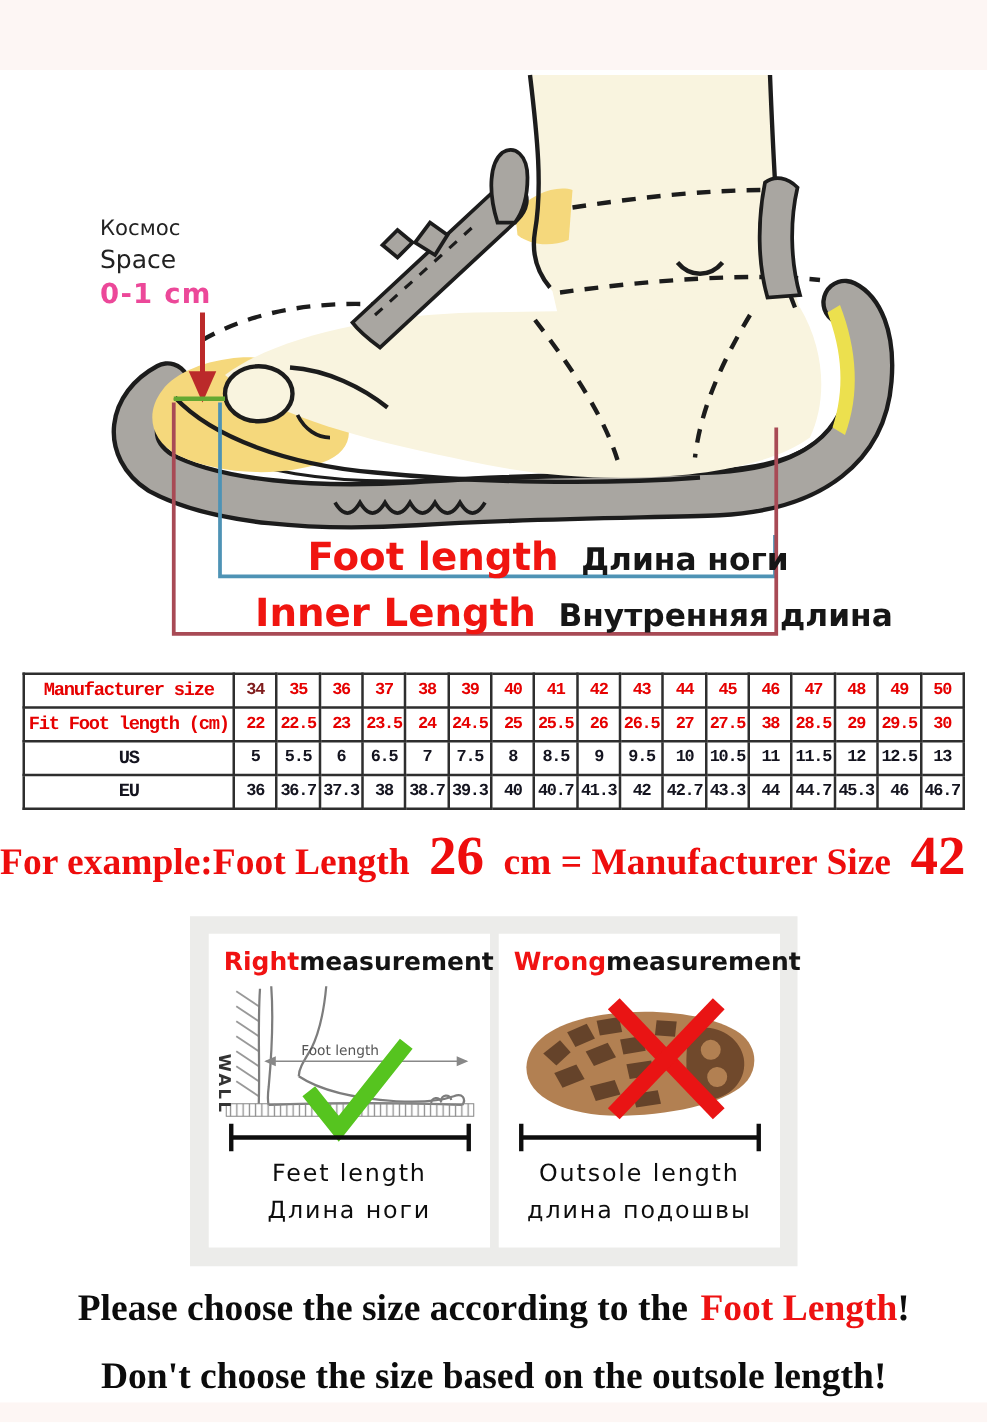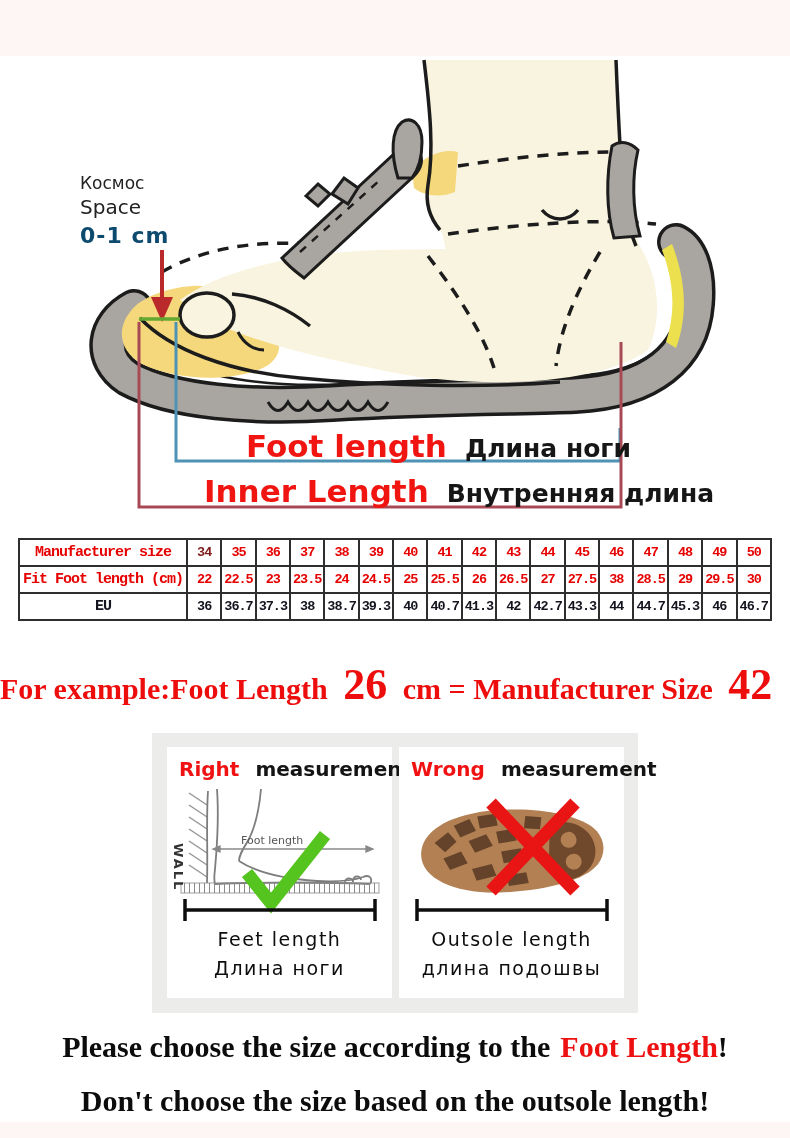--- a/index.html
+++ b/index.html
@@ -8,21 +8,21 @@
   .strip{position:absolute;left:0;width:790px;background:#fdf6f4;}
   .strip.top{top:0;height:56px;}
   .strip.bottom{top:1122px;height:16px;}
 
   
   .fig-svg{position:absolute;left:0;top:0;}
   .space-label{position:absolute;left:80px;top:172px;width:160px;text-align:left;
                color:#222;line-height:1.3;}
   .space-label .l1{font-size:17px;}
   .space-label .l2{font-size:20px;}
-  .space-label .l3{font-size:22px;font-weight:bold;color:#0c4a6e;margin-top:2px;letter-spacing:1px;}
+  .space-label .l3{font-size:22px;font-weight:bold;color:#ec4899;margin-top:2px;letter-spacing:1px;}
 
   .dim-label{position:absolute;display:flex;align-items:baseline;gap:18px;white-space:nowrap;font-weight:bold;}
   .dim-label .en{font-size:31px;color:#f01510;}
   .dim-label .ru{font-size:25px;color:#161616;}
   #dim-foot{left:246px;top:428px;}
   #dim-inner{left:204px;top:473px;}
 
   
   .size-table{position:absolute;left:18px;top:538px;width:754px;border-collapse:collapse;
               table-layout:fixed;font-family:"Liberation Mono","DejaVu Sans Mono",monospace;}
@@ -35,21 +35,21 @@
   .example{position:absolute;left:0;top:663px;width:638px;text-align:center;
            font-family:"Liberation Serif","DejaVu Serif",serif;font-weight:bold;
            color:#ee0d0d;font-size:30px;white-space:nowrap;}
   .example .big{font-size:44px;margin:0 8px;line-height:1;}
 
   
   .panel{position:absolute;left:152px;top:733px;width:486px;height:280px;background:#ececea;}
   .mbox{position:absolute;top:14px;width:225px;height:251px;background:#ffffff;}
   #box-right{left:15px;}
   #box-wrong{left:247px;}
-  .mbox h3{margin:10px 0 0 12px;font-size:20px;font-weight:600;color:#141414;display:flex;gap:16px;}
+  .mbox h3{margin:10px 0 0 12px;font-size:20px;font-weight:600;color:#141414;display:flex;gap:0;}
   .mbox h3 .red{color:#f01212;}
   .mbox svg{display:block;margin:6px auto 0;}
   .caption{text-align:center;font-size:19px;color:#0d0d0d;letter-spacing:1.5px;line-height:1.5;
            font-weight:500;margin-top:2px;}
   .wall-label{position:absolute;left:4px;top:96px;font-size:13px;color:#333;letter-spacing:2px;
               font-weight:600;writing-mode:vertical-rl;}
 
   
   .footer-line{position:absolute;left:0;width:790px;text-align:center;
                font-family:"Liberation Serif","DejaVu Serif",serif;font-size:30px;font-weight:600;
@@ -170,20 +170,40 @@
           <td style="color: rgb(230, 0, 0);">26.5</td>
           <td style="color: rgb(230, 0, 0);">27</td>
           <td style="color: rgb(230, 0, 0);">27.5</td>
           <td style="color: rgb(230, 0, 0);">38</td>
           <td style="color: rgb(230, 0, 0);">28.5</td>
           <td style="color: rgb(230, 0, 0);">29</td>
           <td style="color: rgb(230, 0, 0);">29.5</td>
           <td style="color: rgb(230, 0, 0);">30</td>
         </tr>
         <tr>
+          <th style="color: rgb(20, 20, 31);">US</th>
+          <td style="color: rgb(20, 20, 31);">5</td>
+          <td style="color: rgb(20, 20, 31);">5.5</td>
+          <td style="color: rgb(20, 20, 31);">6</td>
+          <td style="color: rgb(20, 20, 31);">6.5</td>
+          <td style="color: rgb(20, 20, 31);">7</td>
+          <td style="color: rgb(20, 20, 31);">7.5</td>
+          <td style="color: rgb(20, 20, 31);">8</td>
+          <td style="color: rgb(20, 20, 31);">8.5</td>
+          <td style="color: rgb(20, 20, 31);">9</td>
+          <td style="color: rgb(20, 20, 31);">9.5</td>
+          <td style="color: rgb(20, 20, 31);">10</td>
+          <td style="color: rgb(20, 20, 31);">10.5</td>
+          <td style="color: rgb(20, 20, 31);">11</td>
+          <td style="color: rgb(20, 20, 31);">11.5</td>
+          <td style="color: rgb(20, 20, 31);">12</td>
+          <td style="color: rgb(20, 20, 31);">12.5</td>
+          <td style="color: rgb(20, 20, 31);">13</td>
+        </tr>
+        <tr>
           <th style="color: rgb(20, 20, 31);">EU</th>
           <td style="color: rgb(20, 20, 31);">36</td>
           <td style="color: rgb(20, 20, 31);">36.7</td>
           <td style="color: rgb(20, 20, 31);">37.3</td>
           <td style="color: rgb(20, 20, 31);">38</td>
           <td style="color: rgb(20, 20, 31);">38.7</td>
           <td style="color: rgb(20, 20, 31);">39.3</td>
           <td style="color: rgb(20, 20, 31);">40</td>
           <td style="color: rgb(20, 20, 31);">40.7</td>
           <td style="color: rgb(20, 20, 31);">41.3</td>

